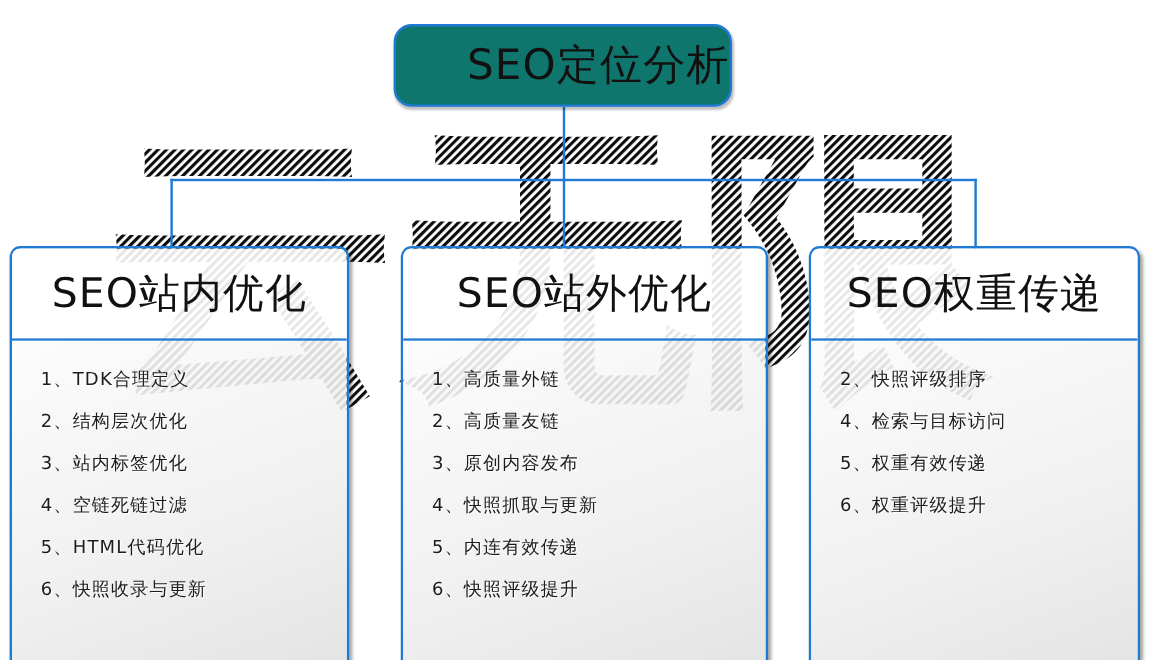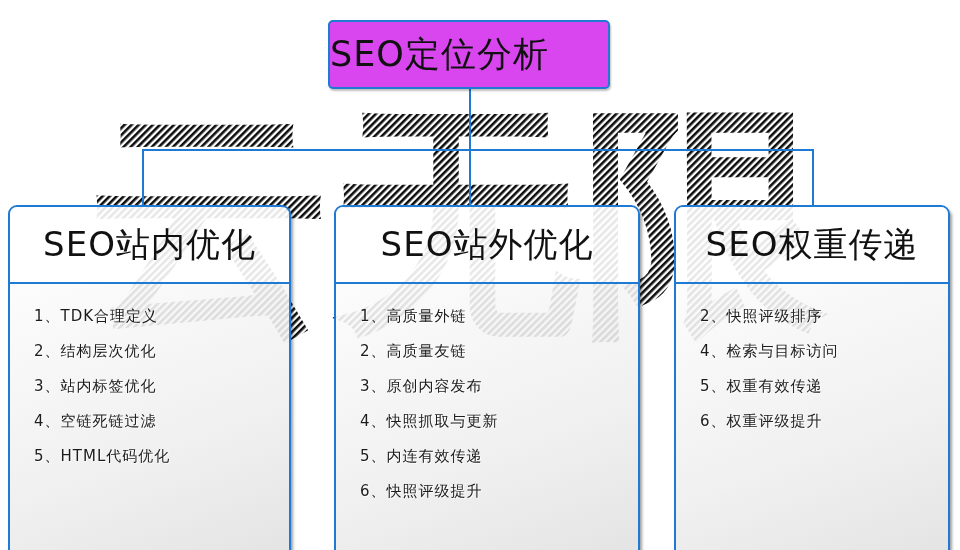--- a/index.html
+++ b/index.html
@@ -28,25 +28,25 @@
   .line.h{height:2px;}
   #stem      {left:469px;top:89px;height:61px;}
   #hbar      {left:142px;top:149px;width:672px;}
   #drop-left {left:142px;top:149px;height:58px;}
   #drop-mid  {left:469px;top:149px;height:58px;}
   #drop-right{left:812px;top:149px;height:58px;}
   
   .root-node{
     position:absolute;
     left:328px;top:20px;width:282px;height:69px;
-    background:#d946ef;
+    background:#0f766e;
     border:2px solid var(--accent);
-    border-radius:5px;
+    border-radius:15px;
     box-shadow:1px 2px 2px rgba(0,0,0,0.25);
-    display:flex;align-items:center;justify-content:flex-start;
+    display:flex;align-items:center;justify-content:flex-end;
     font-size:35px;letter-spacing:1px;color:#111;
     z-index:2;box-sizing:border-box;
   }
   
   .branch{
     position:absolute;top:205px;height:385px;
     border:2px solid var(--accent);
     border-radius:9px;
     box-shadow:2px 3px 3px rgba(45,45,45,0.45);
     overflow:hidden;
@@ -106,20 +106,21 @@
   <div class="branch" id="branch-onsite">
     <div class="branch-header">
       <span>SEO站内优化</span>
     </div>
     <ul class="branch-list">
       <li>1、TDK合理定义</li>
       <li>2、结构层次优化</li>
       <li>3、站内标签优化</li>
       <li>4、空链死链过滤</li>
       <li>5、HTML代码优化</li>
+      <li>6、快照收录与更新</li>
     </ul>
   </div>
 
   <div class="branch" id="branch-offsite">
     <div class="branch-header">
       <span>SEO站外优化</span>
     </div>
     <ul class="branch-list">
       <li>1、高质量外链</li>
       <li>2、高质量友链</li>

